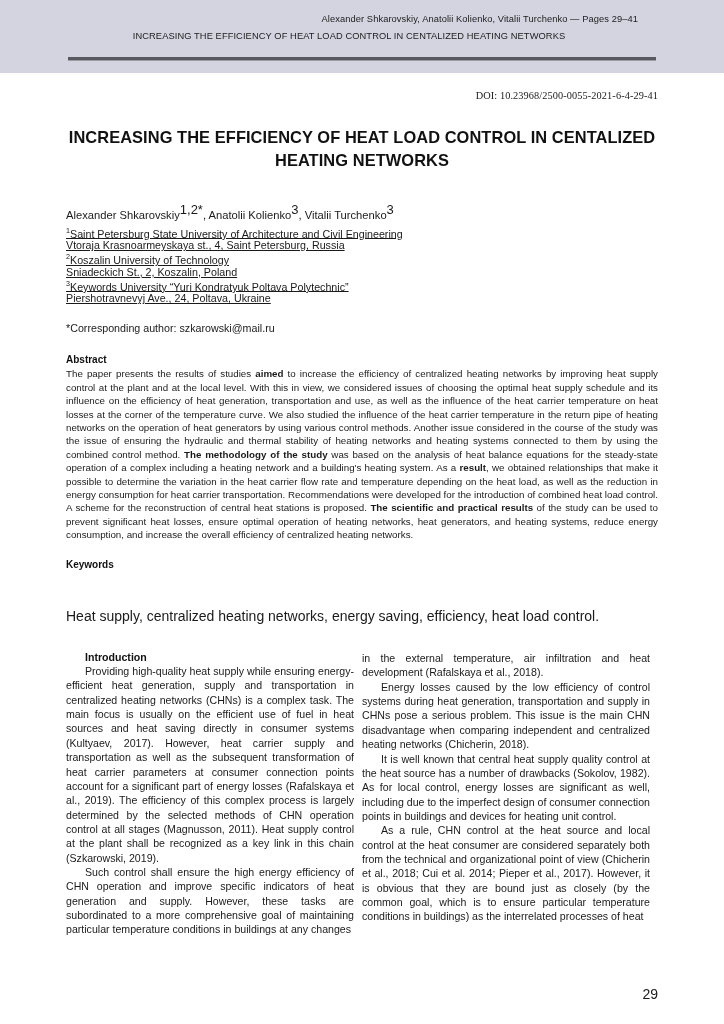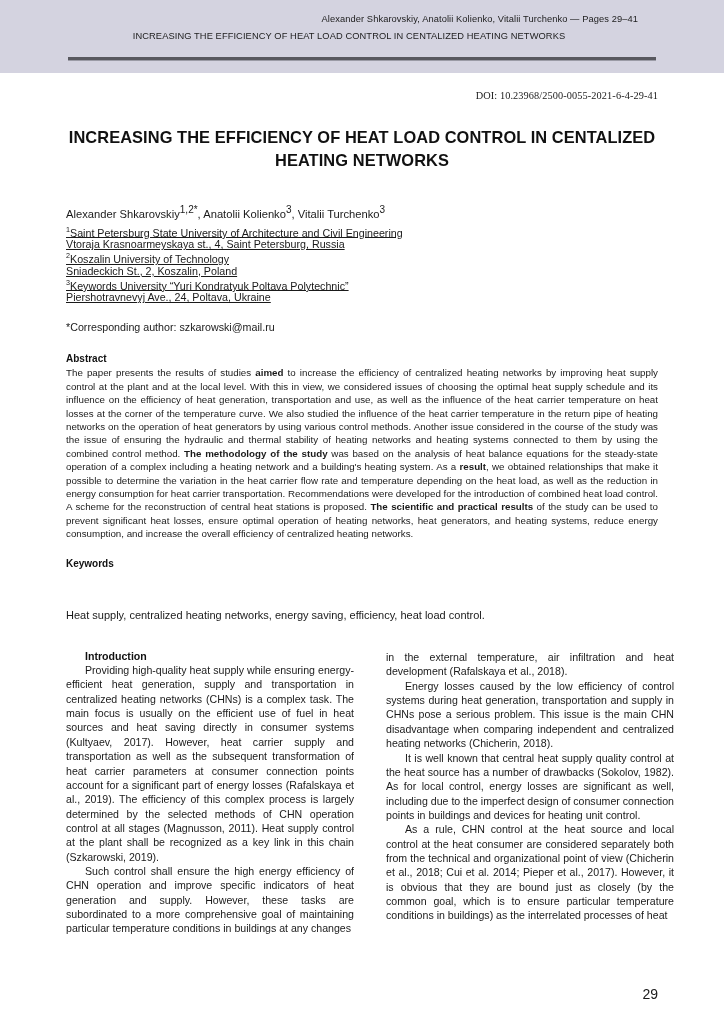--- a/index.html
+++ b/index.html
@@ -89,21 +89,21 @@
     letter-spacing: 0.005em;
     color: #111;
   }
 
   .authors {
     font-size: 11.2px;
     margin-top: 30px;
     color: #1a1a1a;
     line-height: 15px;
   }
-  .authors sup { font-size: 10px; }
+  .authors sup { font-size: 13px; }
 
   .affiliations {
     font-size: 10.7px;
     line-height: 12px;
     margin-top: 2px;
     color: #1a1a1a;
     text-decoration: underline;
   }
   .affiliations sup { font-size: 7.2px; }
 
@@ -131,31 +131,31 @@
   .abstract-body b { font-weight: bold; }
 
   .keywords-heading {
     font-size: 10px;
     font-weight: bold;
     margin-top: 17px;
     margin-bottom: 2px;
     color: #111;
   }
   .keywords-body {
-    font-size: 11px;
+    font-size: 14px;
     line-height: 13.4px;
     color: #1a1a1a;
     margin-top: 40px;
   }
 
   
   .columns {
     display: flex;
     margin-top: 28px;
-    column-gap: 32px;
+    column-gap: 8px;
   }
   .col {
     width: 288px;
     flex: 0 0 288px;
   }
   .intro-heading {
     font-size: 10.6px;
     font-weight: bold;
     text-indent: 19px;
     margin: 0 0 1px 0;

